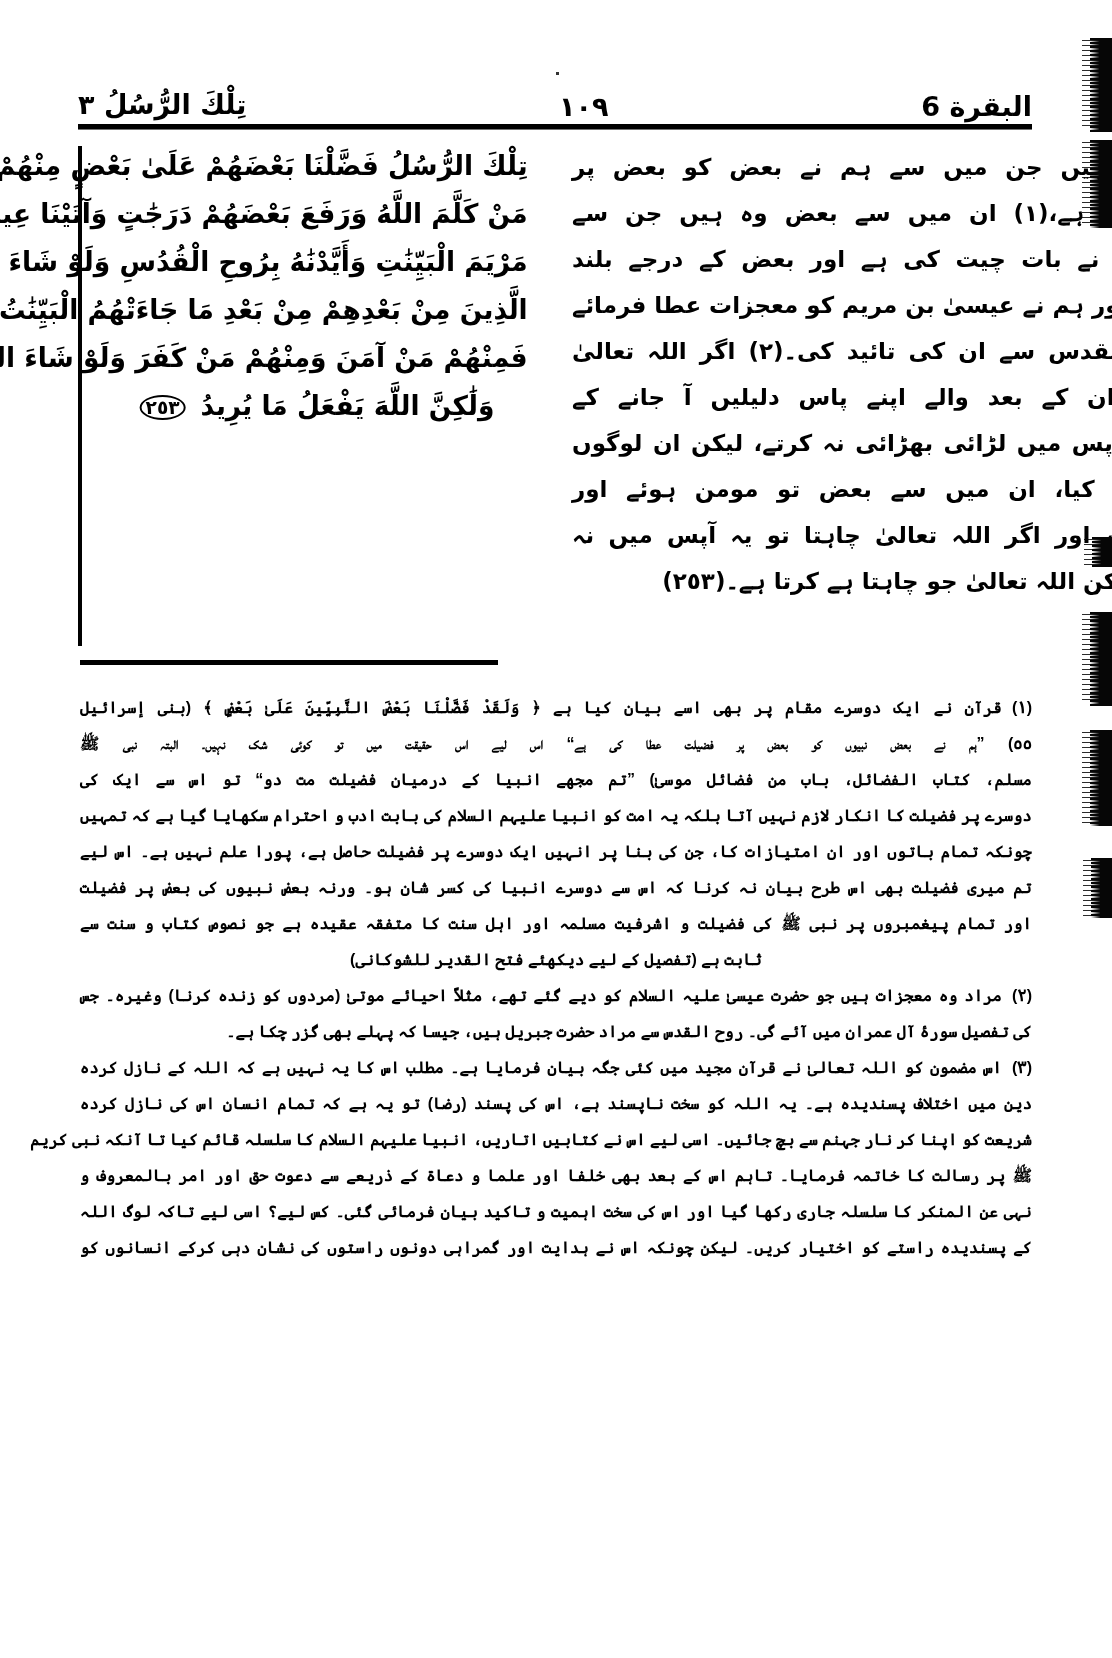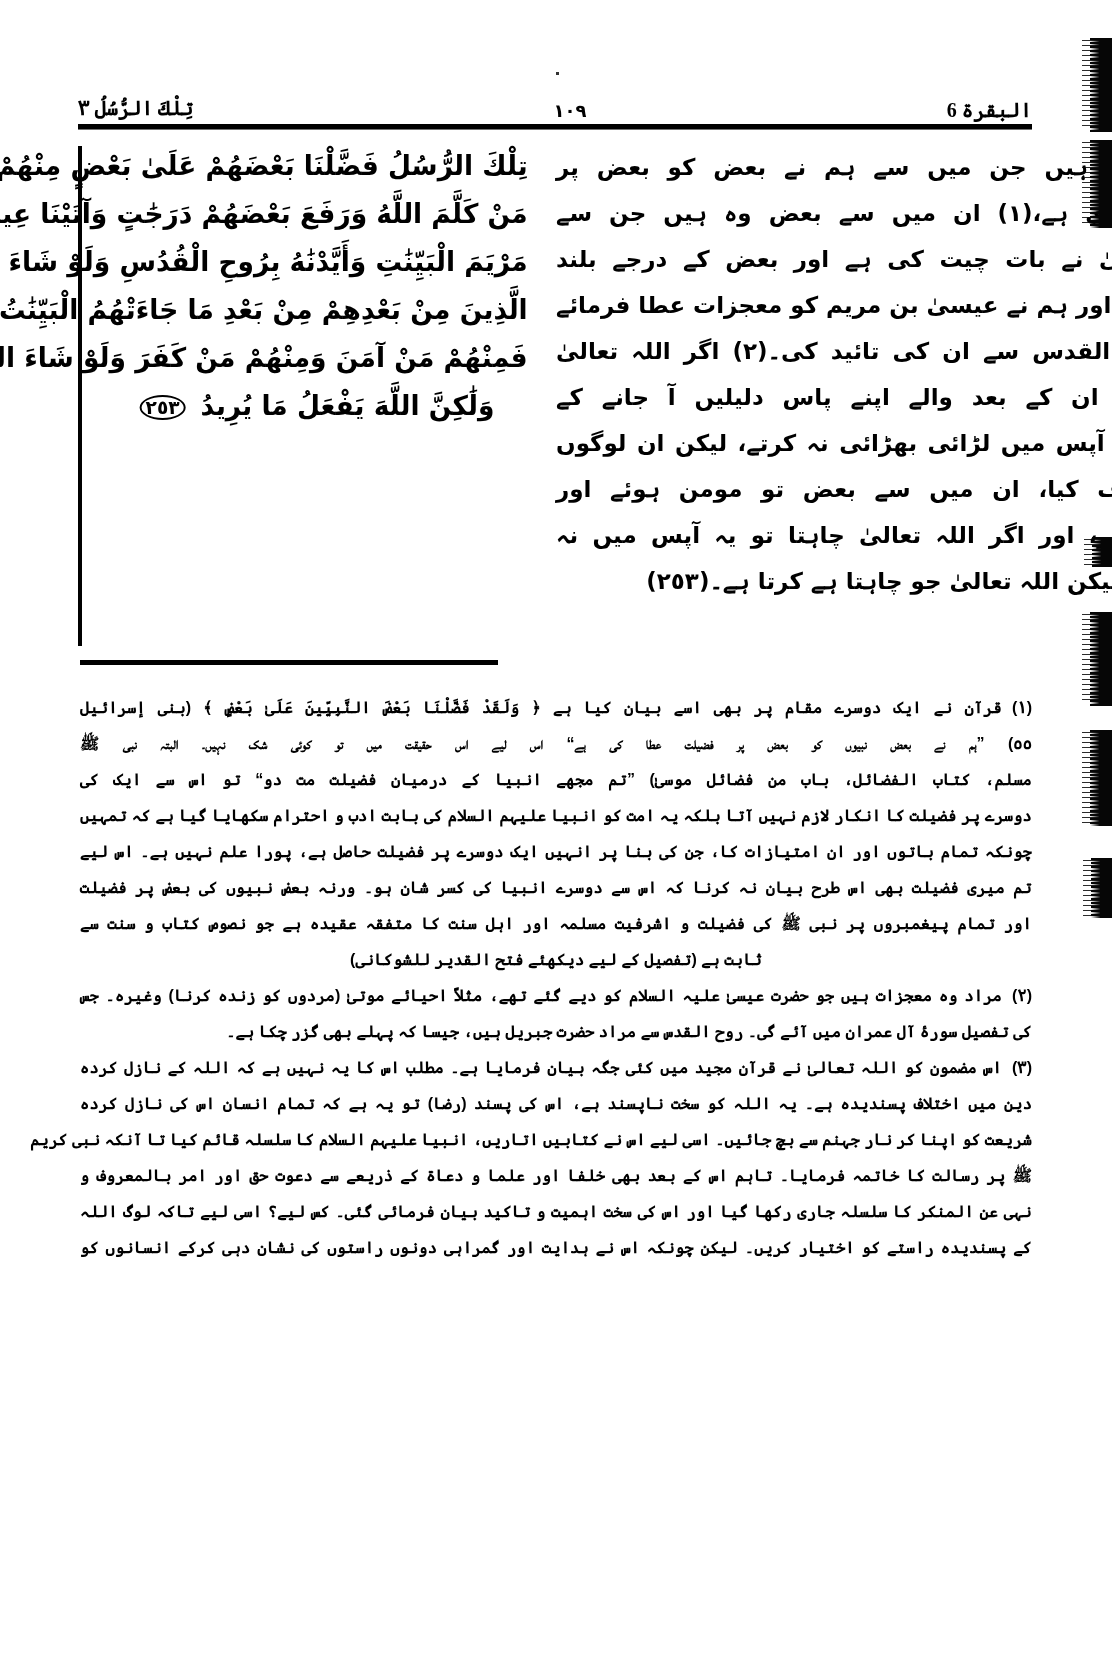--- a/index.html
+++ b/index.html
@@ -27,32 +27,32 @@
 
   
   .header{
     position:absolute;left:78px;right:80px;top:62px;height:58px;
     display:flex;align-items:flex-end;justify-content:space-between;
   }
   .hdr-side,.hdr-center{
     font-family:"DejaVu Sans","Liberation Sans",sans-serif;
     color:#000;line-height:1;white-space:nowrap;
   }
-  .hdr-side{font-size:20px;font-weight:700;font-family:Liberation Serif, serif;}
-  .hdr-center{font-size:18px;font-weight:700;letter-spacing:1px;}
+  .hdr-side{font-size:27px;font-weight:700;}
+  .hdr-center{font-size:27px;font-weight:700;letter-spacing:1px;}
   .hdr-right{transform:translateY(-2px);}
   .header-rule{
     position:absolute;left:78px;right:80px;top:124px;height:5px;background:#000;
     box-shadow:0 1px 0 rgba(0,0,0,.55);
   }
 
   
   .verse-area{
     position:absolute;left:78px;right:78px;top:146px;height:500px;
-    display:flex;flex-direction:row-reverse;gap:0;
+    display:flex;flex-direction:row-reverse;gap:16px;
   }
   .col-arabic{
     width:472px;box-sizing:border-box;padding:6px 18px 0 20px;
     border-left:4px solid #000;
     min-height:478px;
   }
   .col-urdu{
     flex:1;box-sizing:border-box;padding:10px 22px 0 6px;
   }
 

